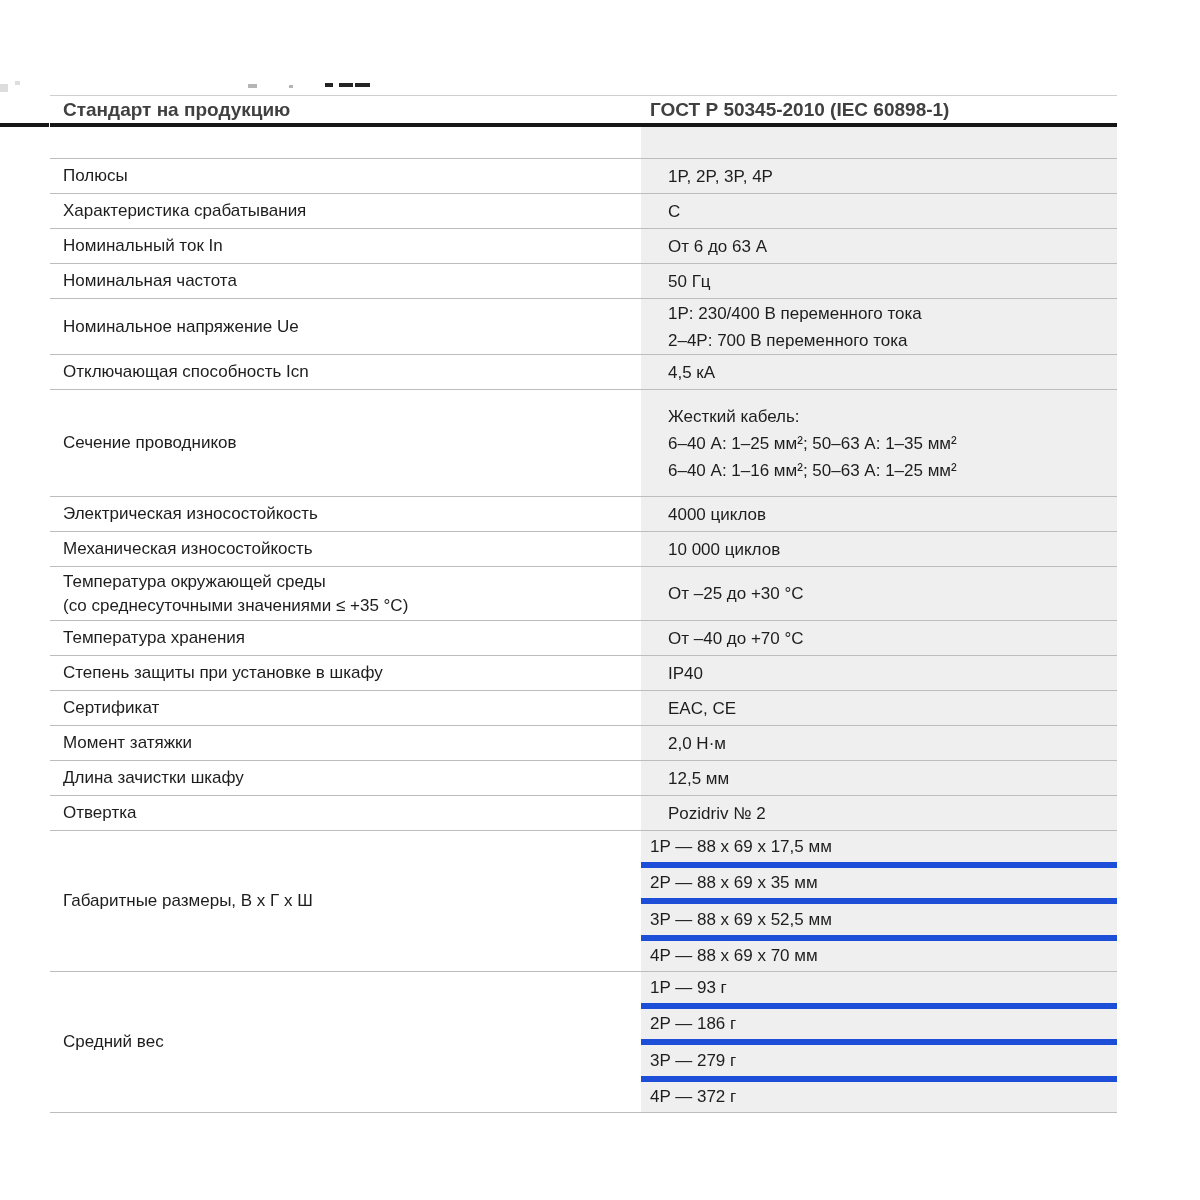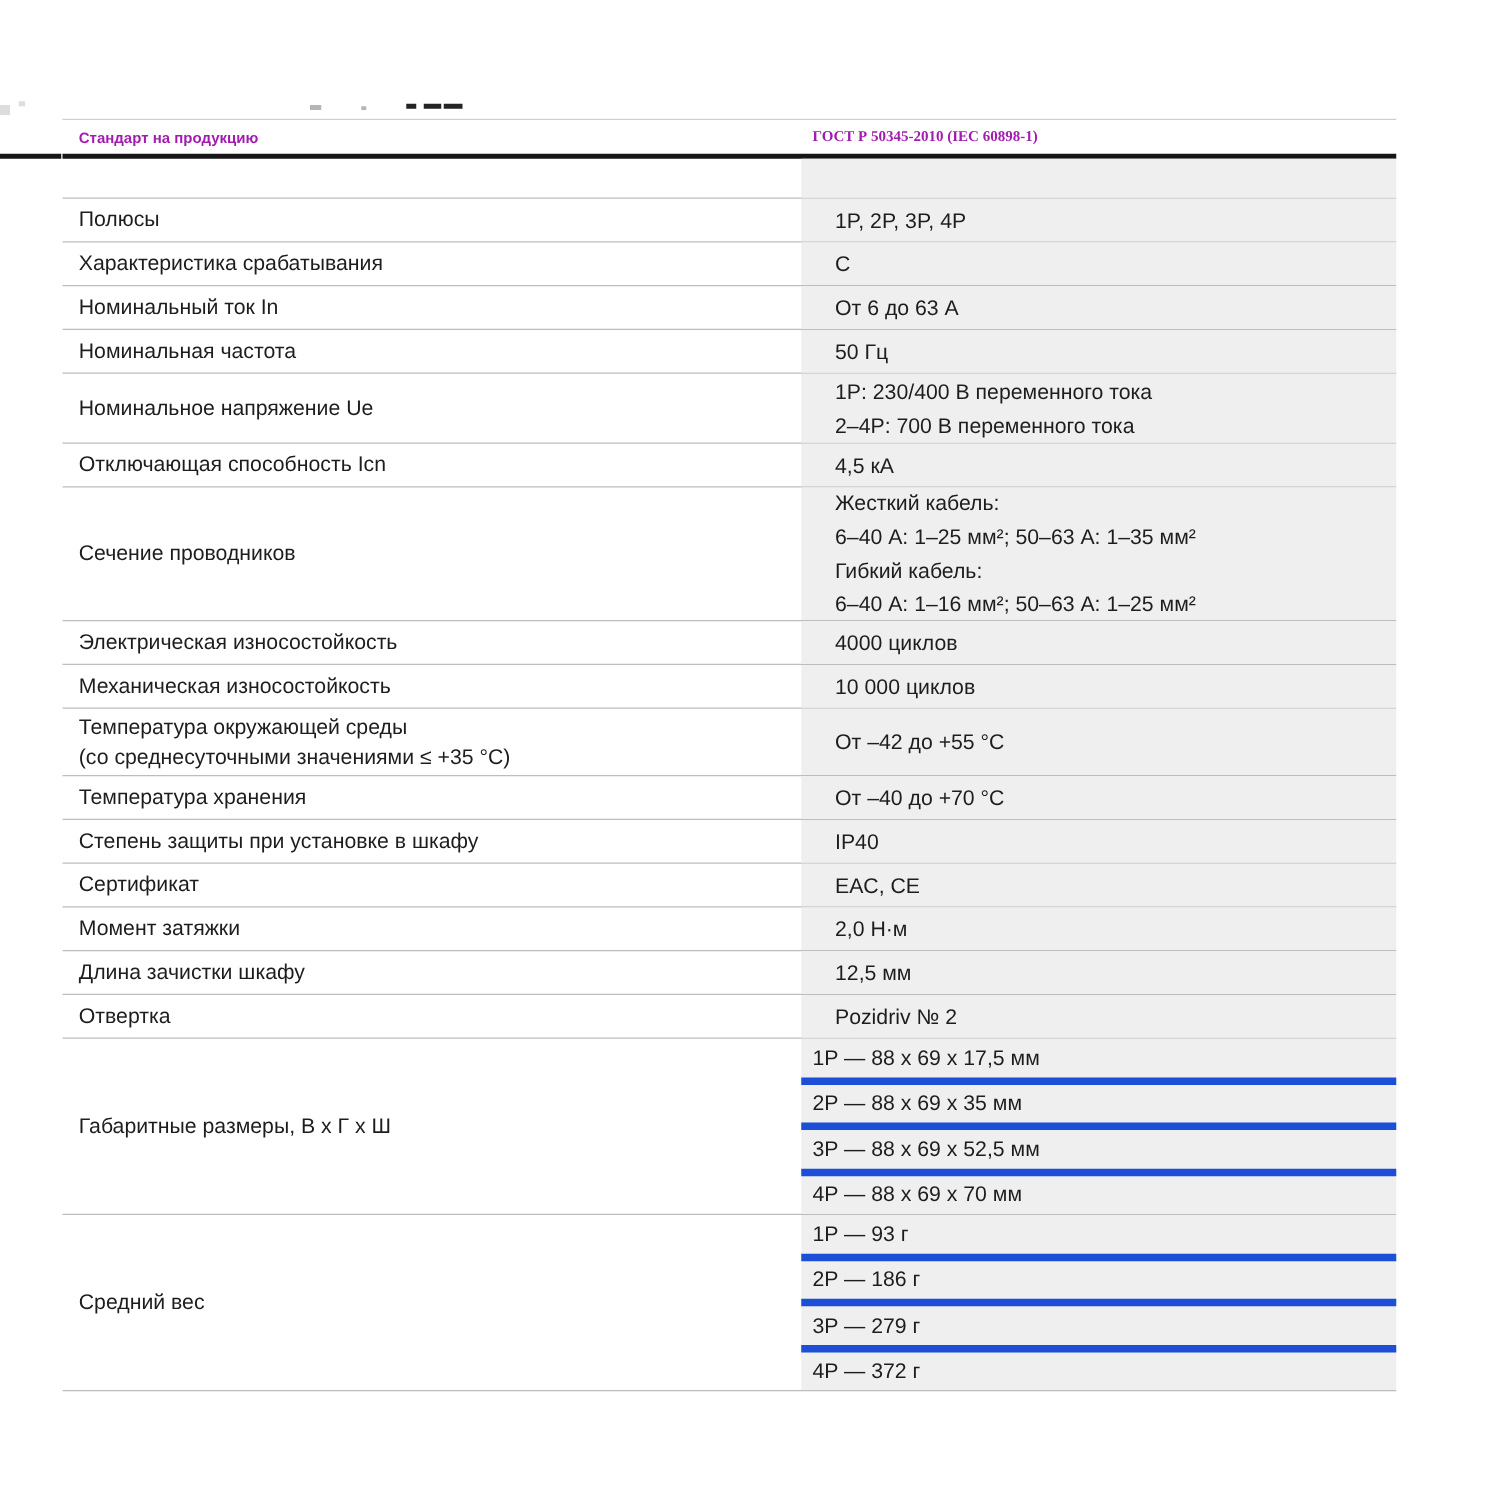--- a/index.html
+++ b/index.html
@@ -24,24 +24,24 @@
     position:absolute;left:50px;top:95px;width:1067px;
     font-size:17px;
   }
   .spec-table *{box-sizing:border-box;}
 
   .thead{
     display:flex;height:32px;
     border-top:1px solid #cfcfcf;
     border-bottom:4px solid #161616;
     align-items:center;
-    font-weight:700;font-size:12px;color:#a21caf;
+    font-weight:700;font-size:19px;color:#404040;
   }
   .th-param{width:591px;padding-left:13px;}
-  .th-value{width:476px;padding-left:9px;font-family:Liberation Serif, serif;}
+  .th-value{width:476px;padding-left:9px;}
 
   .row{
     display:flex;
     border-bottom:1px solid #bdbdbd;
   }
   .row-spacer{height:32px;}
   .row-s   {height:35px;}
   .row-p2  {height:54px;}
   .row-v2  {height:56px;}
   .row-v4  {height:107px;}
@@ -140,21 +140,20 @@
           <div>4,5 кА</div>
         </div>
       </div>
       <div class="row row-v4">
         <div class="cell-param">
           <div>Сечение проводников</div>
         </div>
         <div class="cell-value">
           <div>Жесткий кабель:</div>
           <div>6–40 А: 1–25 мм²; 50–63 А: 1–35 мм²</div>
-          <div>Гибкий кабель:</div>
           <div>6–40 А: 1–16 мм²; 50–63 А: 1–25 мм²</div>
         </div>
       </div>
       <div class="row row-s">
         <div class="cell-param">
           <div>Электрическая износостойкость</div>
         </div>
         <div class="cell-value">
           <div>4000 циклов</div>
         </div>
@@ -166,21 +165,21 @@
         <div class="cell-value">
           <div>10 000 циклов</div>
         </div>
       </div>
       <div class="row row-p2">
         <div class="cell-param">
           <div>Температура окружающей среды</div>
           <div>(со среднесуточными значениями ≤ +35 °C)</div>
         </div>
         <div class="cell-value">
-          <div>От –42 до +55 °C</div>
+          <div>От –25 до +30 °C</div>
         </div>
       </div>
       <div class="row row-s">
         <div class="cell-param">
           <div>Температура хранения</div>
         </div>
         <div class="cell-value">
           <div>От –40 до +70 °C</div>
         </div>
       </div>

